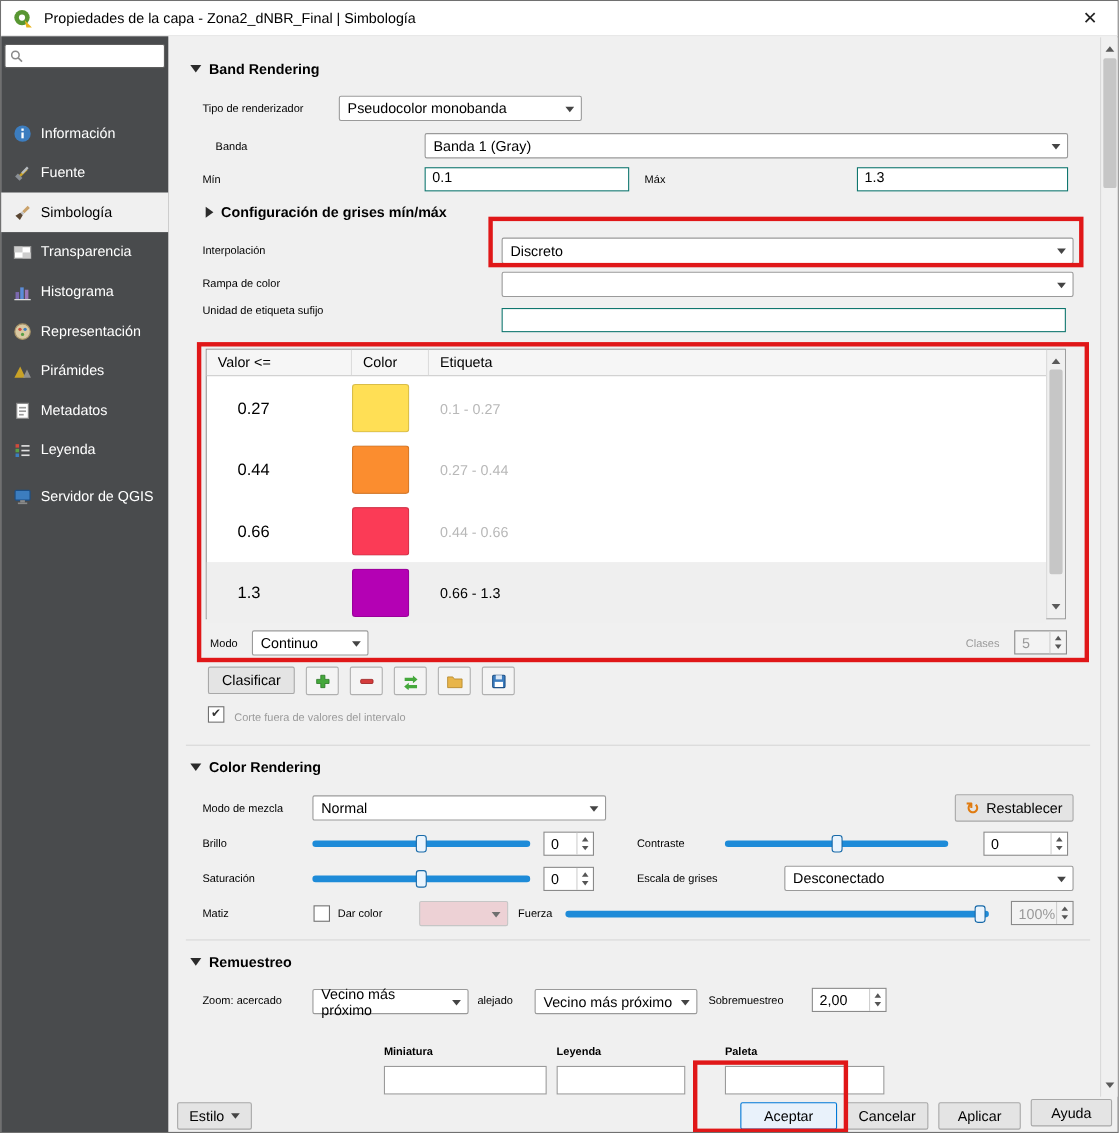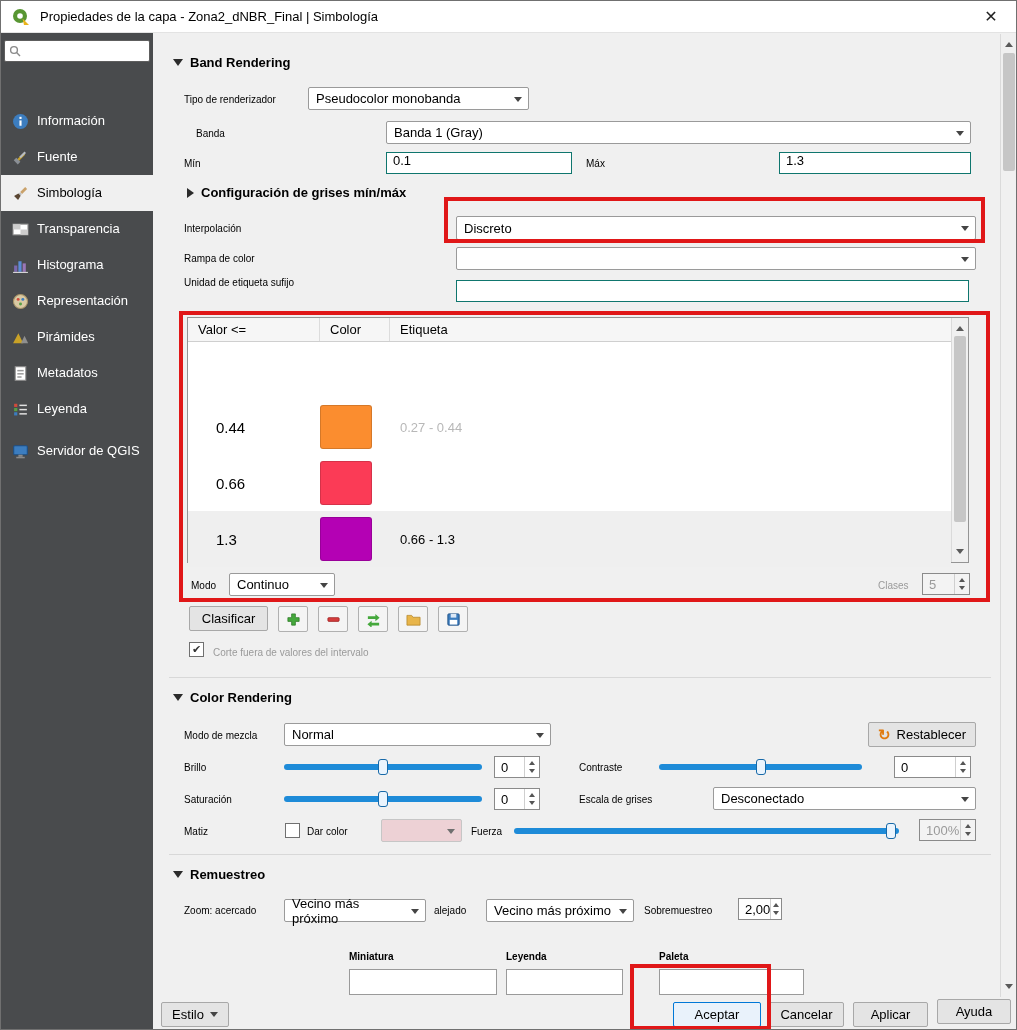--- a/index.html
+++ b/index.html
@@ -277,32 +277,40 @@
     <input type="text" style="">
   </div>
 
   <div class="tbl abs" style="left:186px;top:316px;width:782px;height:246px">
     <div class="tbl-head">
       <div class="c" style="width:132px">Valor &lt;=</div>
       <div class="c" style="width:70px">Color</div>
       <div class="c" style="flex:1;border-right:0">Etiqueta</div>
     </div>
 
+    <div class="tbl-row" style="top:25px">
+      <div class="cell-val">0.27</div>
+      <div class="cell-color">
+          <span class="swatch" style="background: rgb(255, 223, 85);"></span>
+        </div>
+      <div class="cell-label muted">0.1 - 0.27</div>
+    </div>
     <div class="tbl-row" style="top:81px">
       <div class="cell-val">0.44</div>
       <div class="cell-color">
           <span class="swatch" style="background: rgb(251, 141, 47);"></span>
         </div>
       <div class="cell-label muted">0.27 - 0.44</div>
     </div>
     <div class="tbl-row" style="top:137px">
       <div class="cell-val">0.66</div>
       <div class="cell-color">
           <span class="swatch" style="background: rgb(251, 59, 86);"></span>
         </div>
+      <div class="cell-label muted">0.44 - 0.66</div>
     </div>
     <div class="tbl-row" style="top:193px;background:#efefef">
       <div class="cell-val">1.3</div>
       <div class="cell-color">
           <span class="swatch" style="background: rgb(180, 1, 180);"></span>
         </div>
       <div class="cell-label">0.66 - 1.3</div>
     </div>
 
     <div class="vscroll" style="right:0;top:0;bottom:0;width:17px">
@@ -463,21 +471,21 @@
   <div class="dd abs" style="left:283px;top:898px;width:142px">
     <span>Vecino más próximo</span>
     <span class="dd-arrow"></span>
   </div>
   <div class="label abs" style="left:433px;top:898px">alejado</div>
   <div class="dd abs" style="left:485px;top:898px;width:148px">
     <span>Vecino más próximo</span>
     <span class="dd-arrow"></span>
   </div>
   <div class="label abs" style="left:643px;top:898px">Sobremuestreo</div>
-  <div class="spin abs" style="left:737px;top:897px;width:44px">
+  <div class="spin abs" style="left:737px;top:897px;width:68px">
     <span class="spin-val">2,00</span>
     <span class="spin-btns">
         <i class="up"></i>
         <i class="dn"></i>
       </span>
   </div>
 
   <div class="label abs bold" style="left:348px;top:944px">Miniatura</div>
   <div class="label abs bold" style="left:505px;top:944px">Leyenda</div>
   <div class="label abs bold" style="left:658px;top:944px">Paleta</div>

